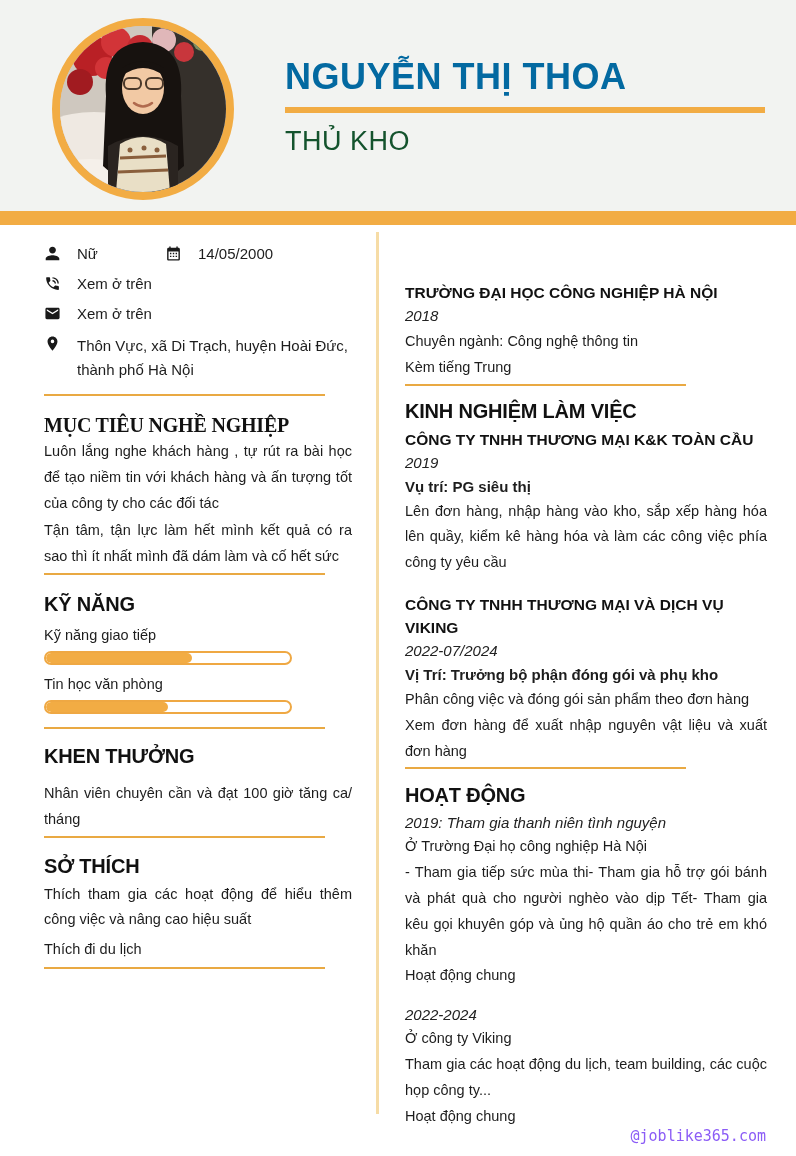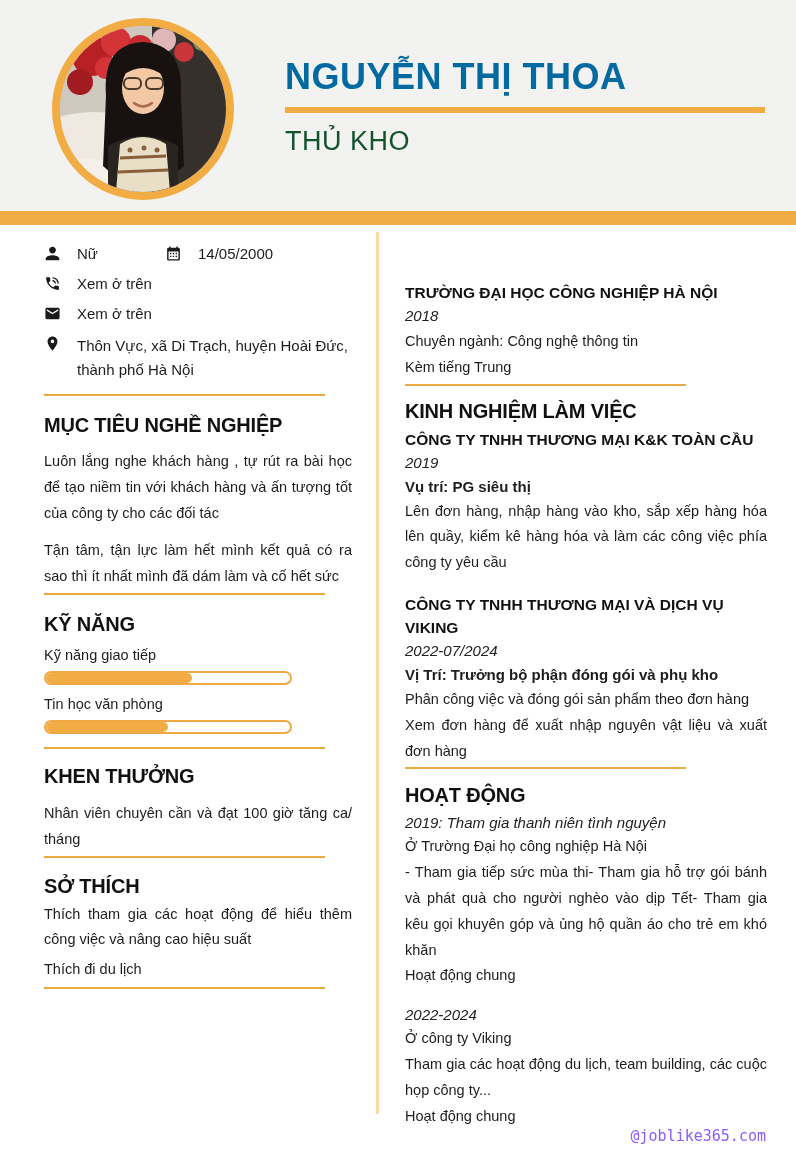--- a/index.html
+++ b/index.html
@@ -32,22 +32,22 @@
   .pair { display:flex; align-items:flex-start; }
   .pair.first { width:121px; }
   .contact-address { line-height:24px; width:274px; }
   
   .rule { width:281px; height:2px; background:#E9A943; }
   .section-h { font-size:20px; line-height:24px; font-weight:700; color:#111111; letter-spacing:-0.2px; }
   .body-text { font-size:14.5px; line-height:25.8px; text-align:justify; }
   .line { font-size:14.5px; line-height:25.8px; }
   
   .contact .rule { margin-top:12px; }
-  .sec-objective .section-h { margin-top:17px; }
-  .sec-objective .body-text { margin-top:12px; }
+  .sec-objective .section-h { margin-top:17px;font-family:Liberation Serif, serif; }
+  .sec-objective .body-text { margin-top:2px; }
   .sec-objective .rule { margin-top:3px; }
   .sec-skills .section-h { margin-top:17px; }
   .skill-label { font-size:14.5px; line-height:18px; margin-top:10px; }
   .bar { width:248px; height:14px; margin-top:7px; border:2px solid #EFA843; border-radius:8px; background:#ffffff; overflow:hidden; }
   .bar-fill { height:100%; background:#F2AC44; border-radius:7px; }
   .sec-skills .rule { margin-top:13px; }
   .sec-awards .section-h { margin-top:15px; }
   .sec-awards .body-text { margin-top:13px; }
   .sec-awards .rule { margin-top:3px; }
   .sec-hobbies .section-h { margin-top:16px; }

